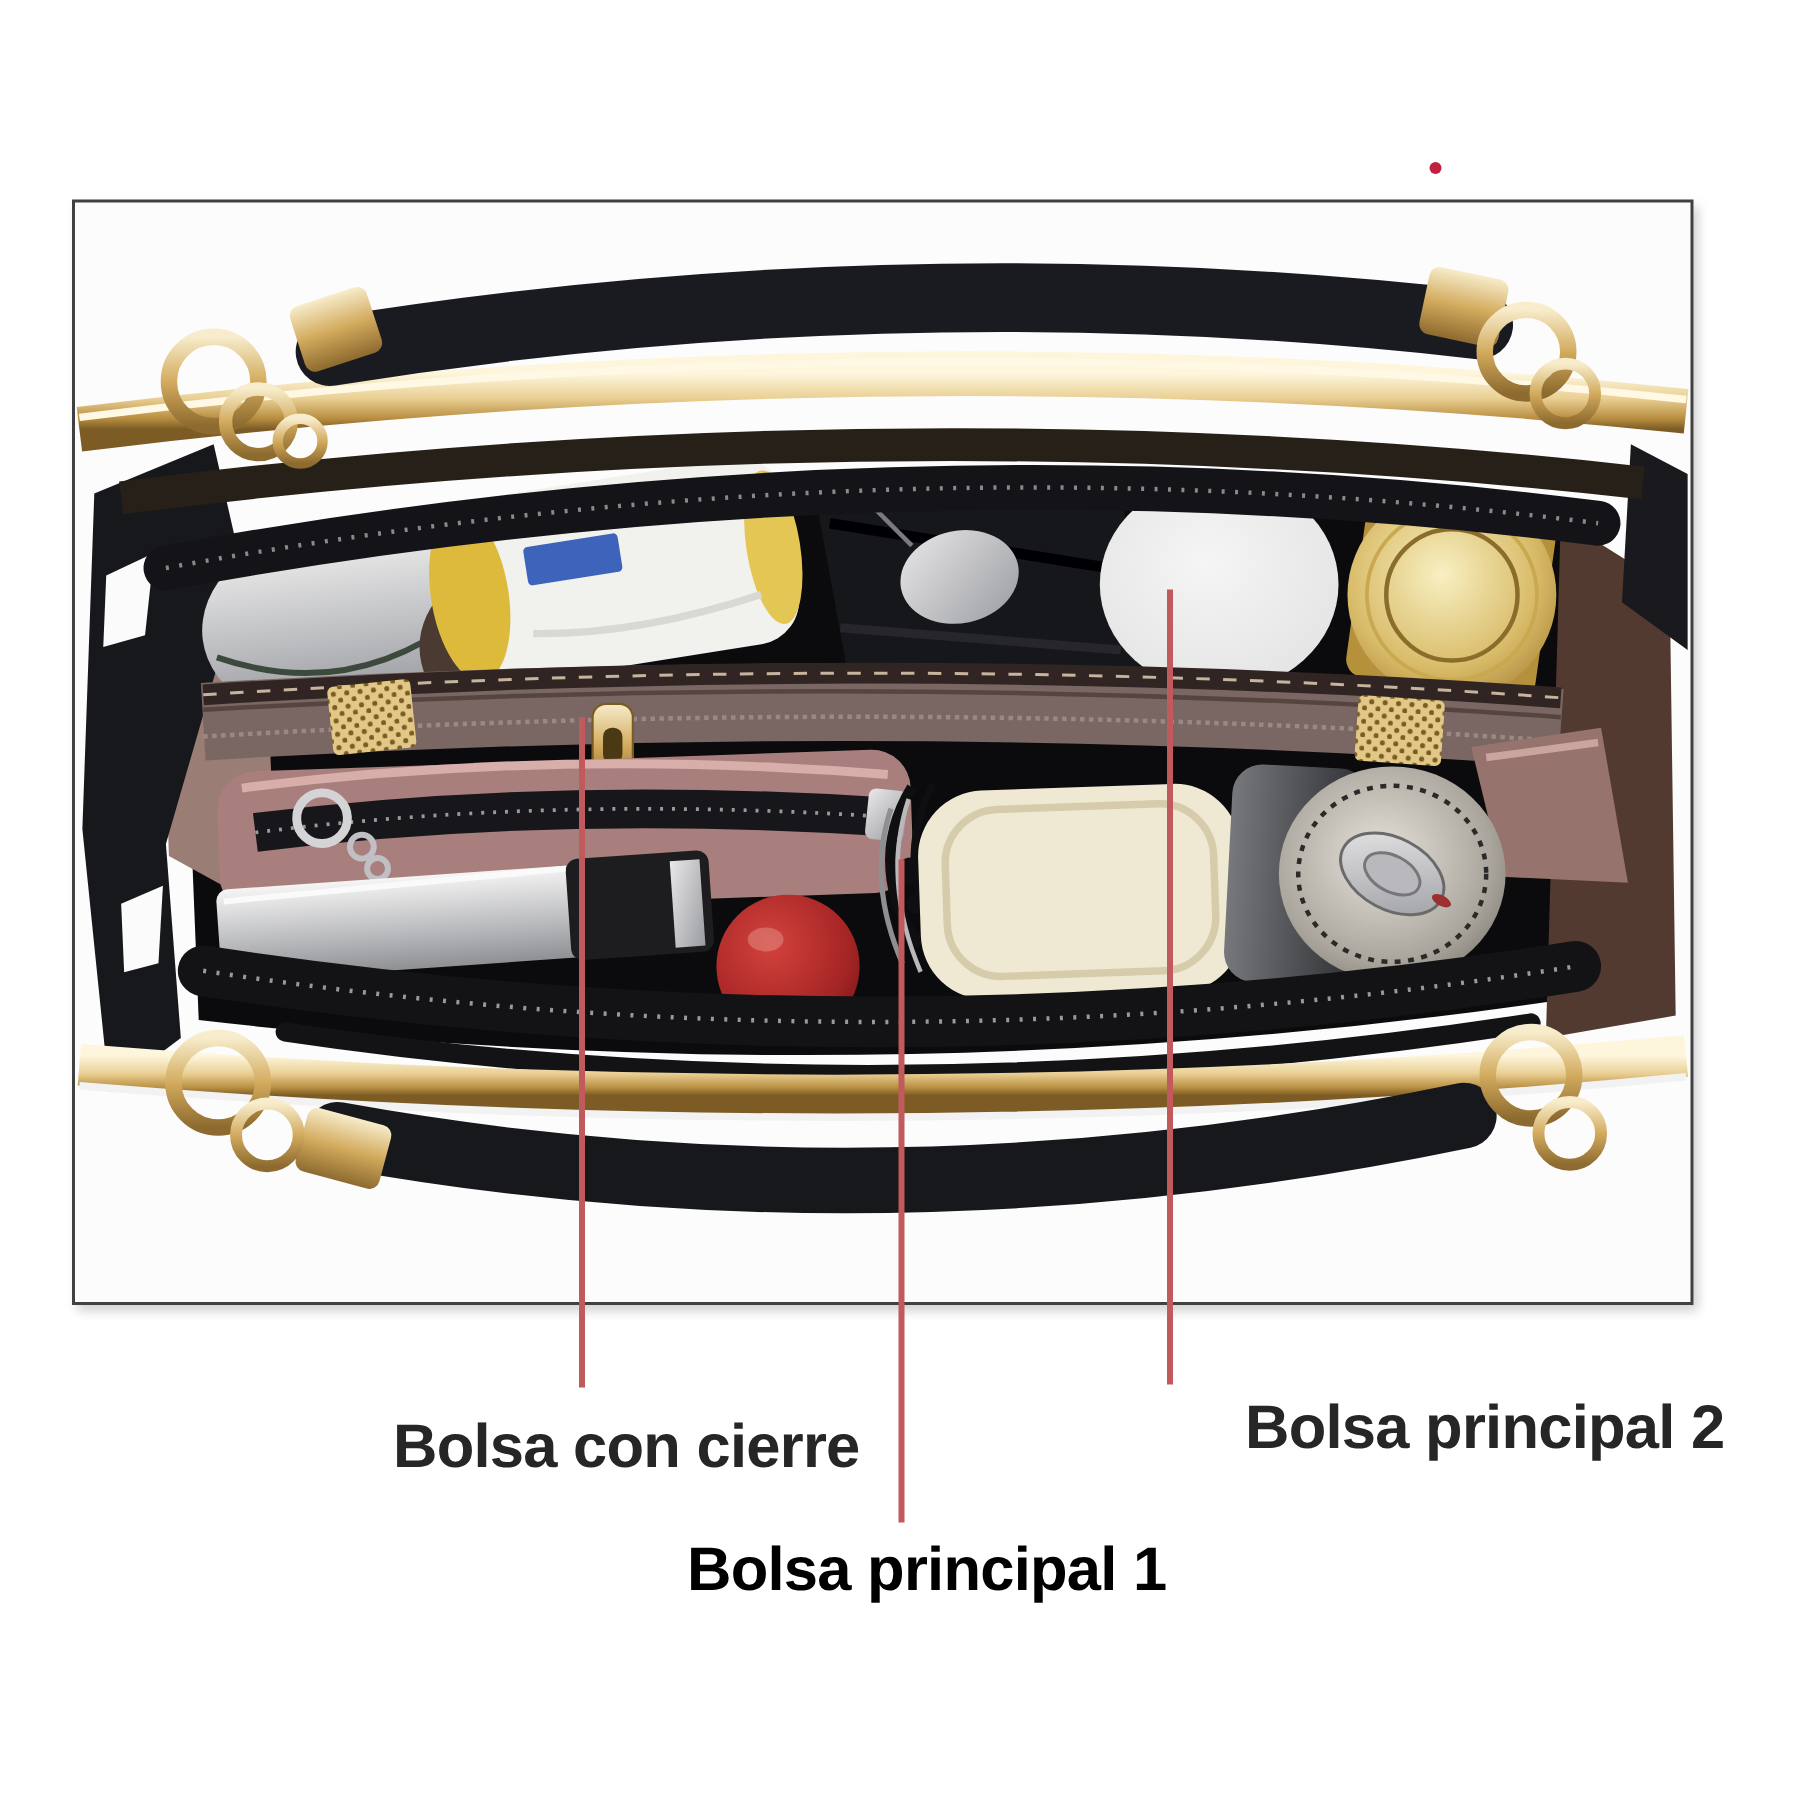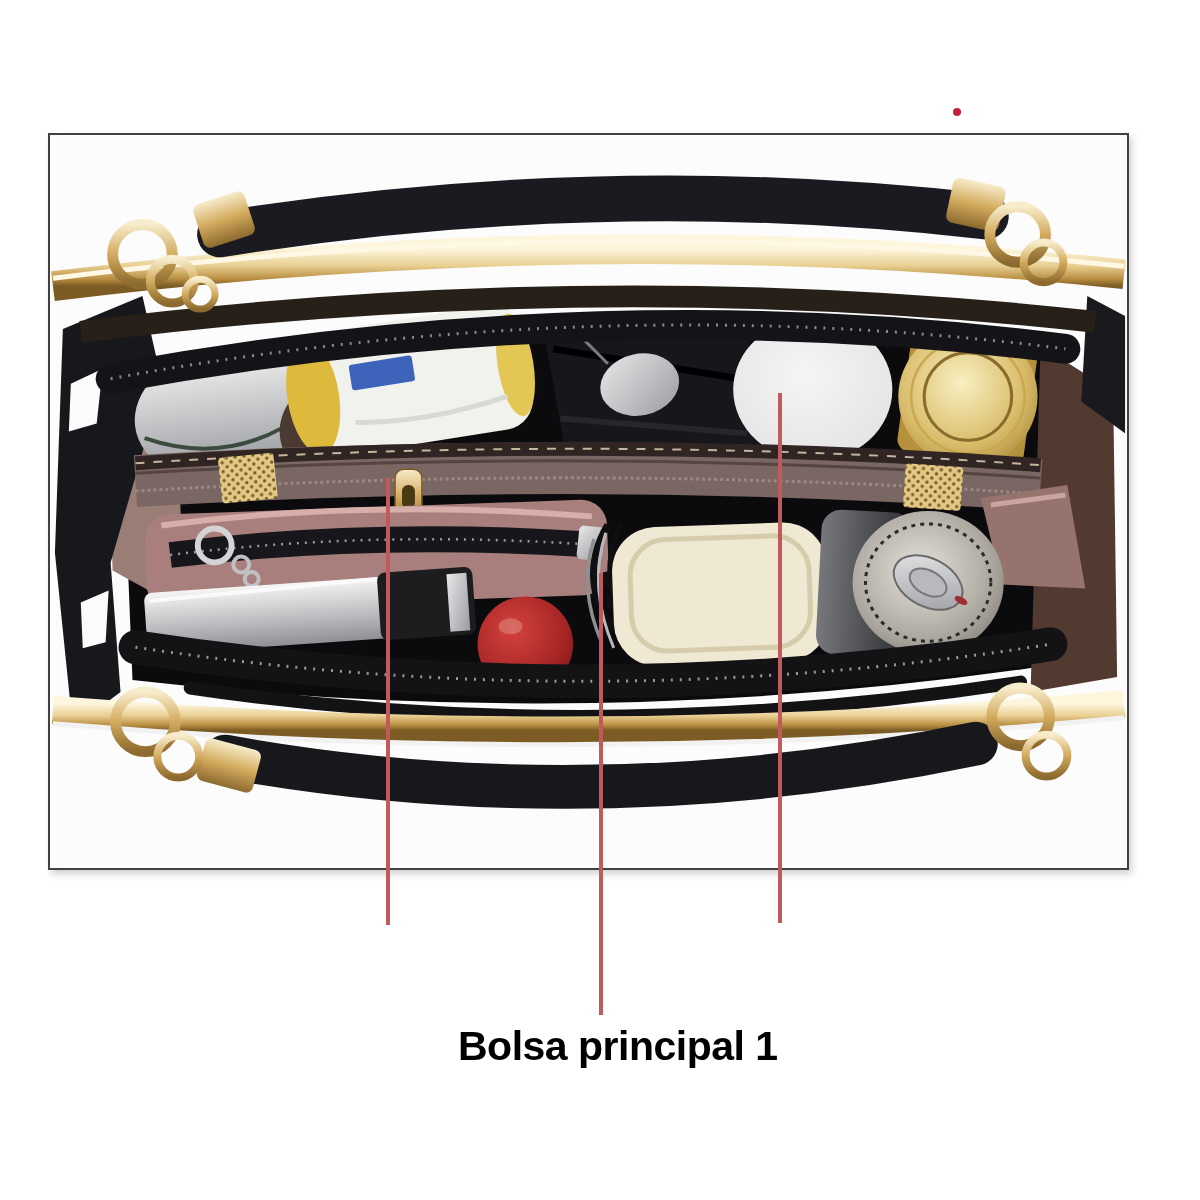--- a/index.html
+++ b/index.html
@@ -224,17 +224,19 @@
         <circle cx="972" cy="100" r="28" stroke-width="11"></circle>
         <circle cx="998" cy="128" r="20" stroke-width="8"></circle>
       </g>
     </svg>
   </div>
 
   <div class="leader-line line-1" style="background: rgb(192, 90, 92);"></div>
   <div class="leader-line line-2" style="background: rgb(192, 90, 92);"></div>
   <div class="leader-line line-3" style="background: rgb(192, 90, 92);"></div>
 
+  <div class="callout-label label-1" style="color: rgb(38, 38, 38);">Bolsa con cierre</div>
   <div class="callout-label label-2" style="color: #000000;">Bolsa principal 1</div>
+  <div class="callout-label label-3" style="color: rgb(38, 38, 38);">Bolsa principal 2</div>
 
   <div class="accent-dot" style="background: rgb(194, 32, 62);"></div>
 
 </div>
 
 </body></html>

